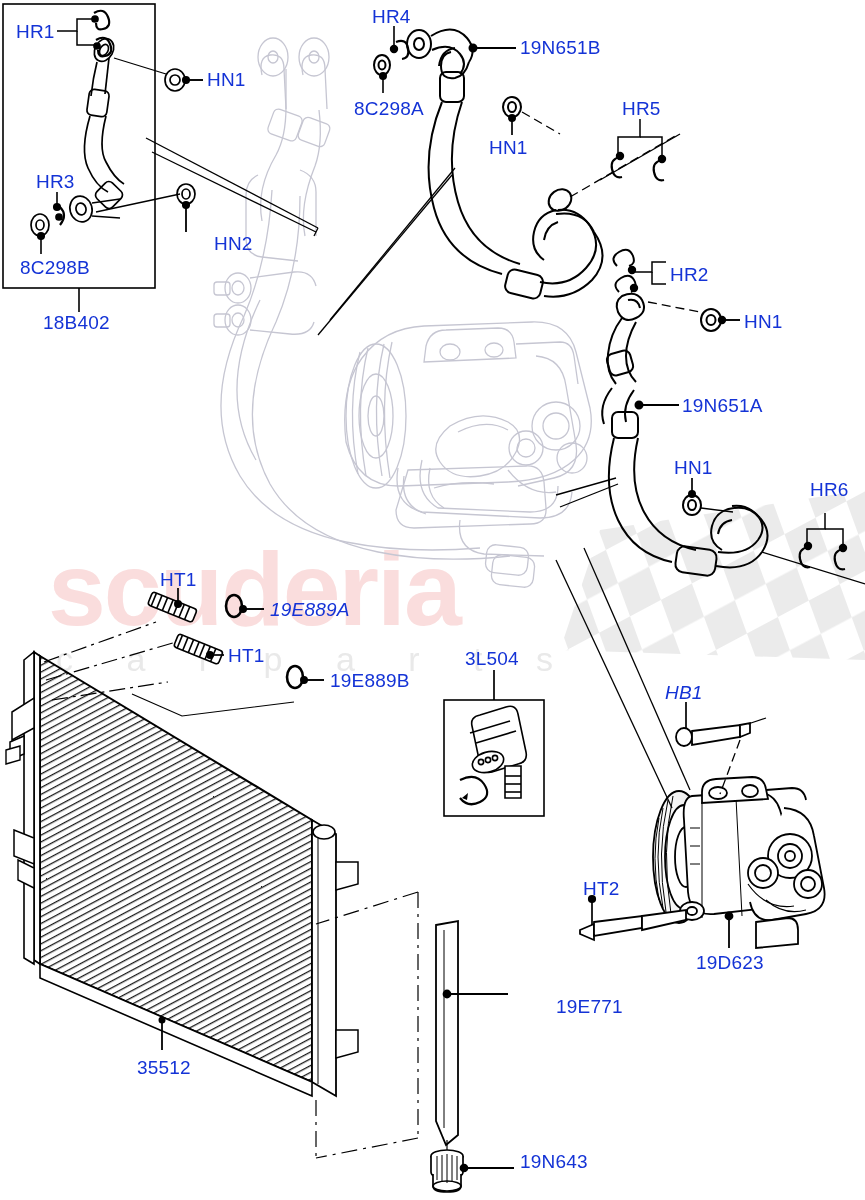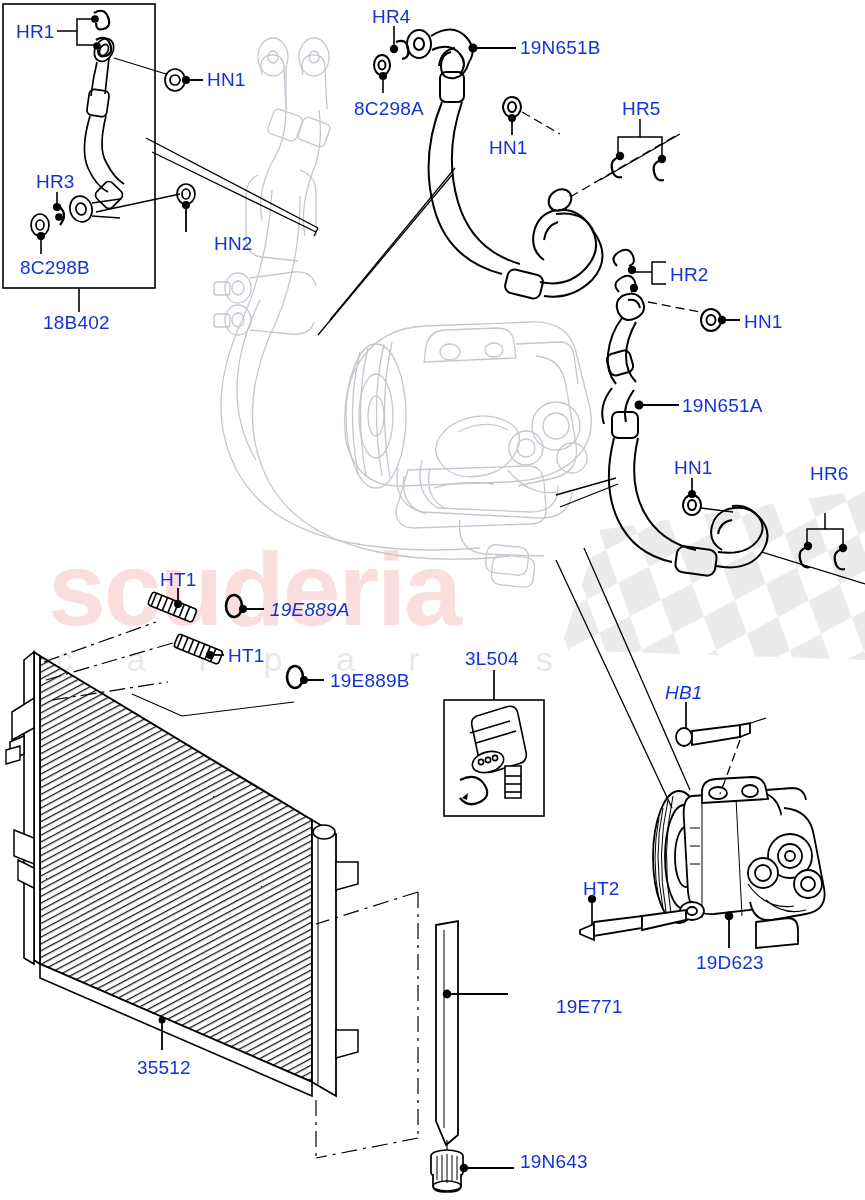--- a/index.html
+++ b/index.html
@@ -488,21 +488,21 @@
   <div class="lbl" style="left:372px; top:7px;">HR4</div>
   <div class="lbl" style="left:520px; top:38px;">19N651B</div>
   <div class="lbl" style="left:354px; top:99px;">8C298A</div>
   <div class="lbl" style="left:489px; top:138px;">HN1</div>
   <div class="lbl" style="left:622px; top:99px;">HR5</div>
 
   <div class="lbl" style="left:670px; top:265px;">HR2</div>
   <div class="lbl" style="left:744px; top:312px;">HN1</div>
   <div class="lbl" style="left:682px; top:396px;">19N651A</div>
   <div class="lbl" style="left:674px; top:458px;">HN1</div>
-  <div class="lbl" style="left:810px; top:464px;text-align:center;">HR6</div>
+  <div class="lbl" style="left:810px; top:480px;text-align:center;">HR6</div>
 
   <div class="lbl" style="left:160px; top:570px;">HT1</div>
   <div class="lbl" style="left:270px; top:600px;font-style:italic;">19E889A</div>
   <div class="lbl" style="left:228px; top:646px;">HT1</div>
   <div class="lbl" style="left:330px; top:671px;">19E889B</div>
   <div class="lbl" style="left:465px; top:649px;">3L504</div>
   <div class="lbl" style="left:665px; top:683px;font-style:italic;">HB1</div>
 
   <div class="lbl" style="left:583px; top:879px;">HT2</div>
   <div class="lbl" style="left:696px; top:953px;">19D623</div>

